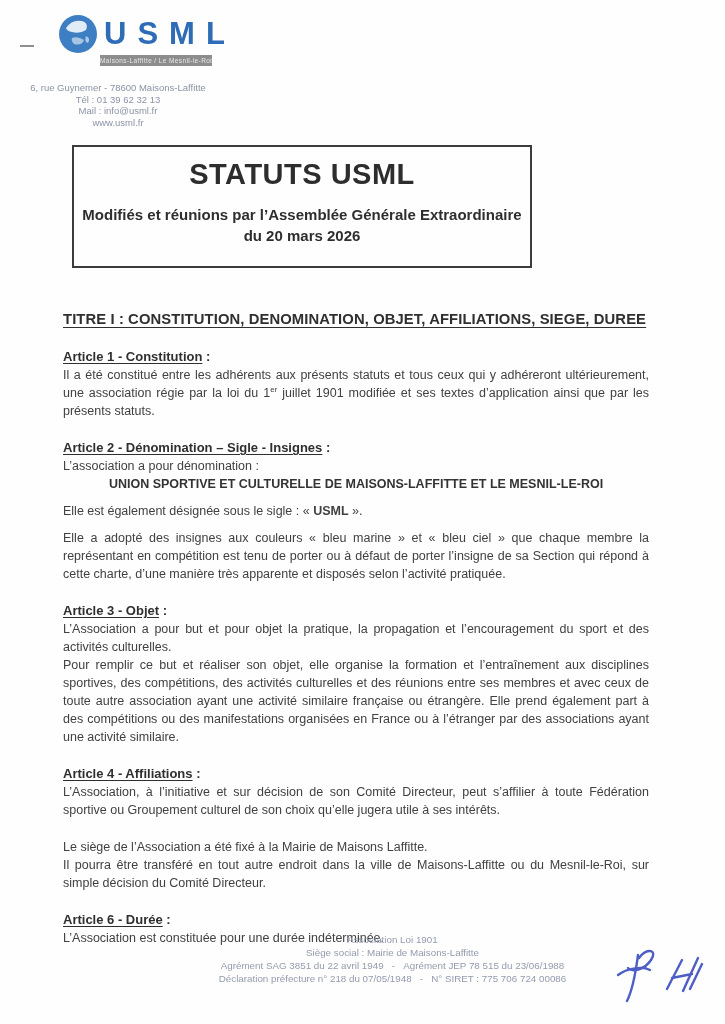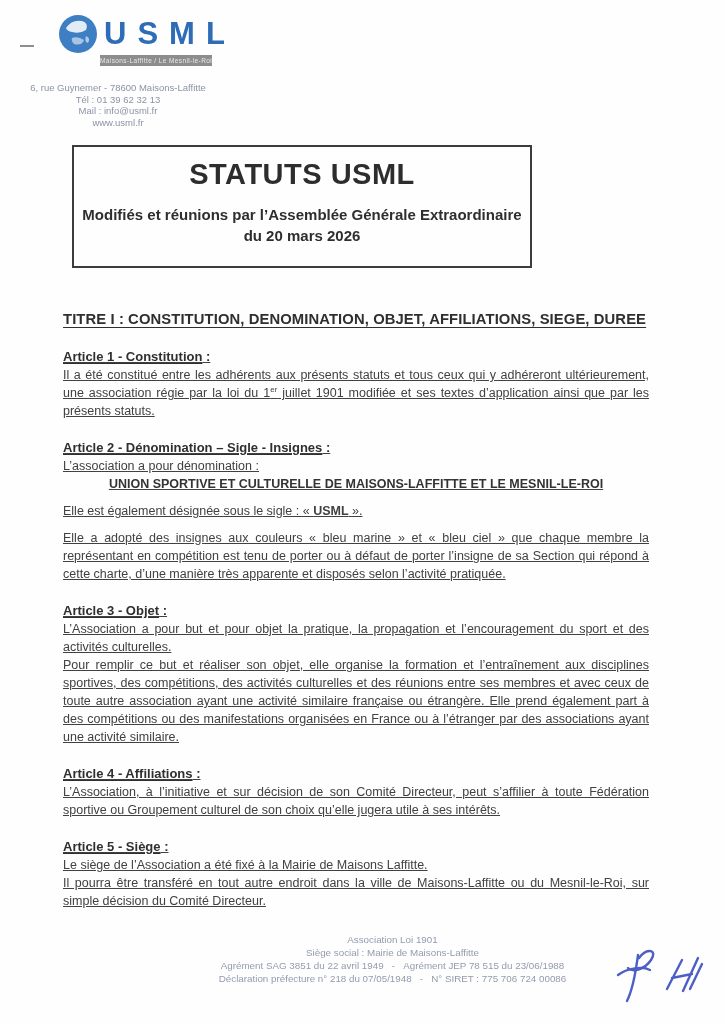--- a/index.html
+++ b/index.html
@@ -49,21 +49,21 @@
   
   .doc-body {
     position:absolute; left:63px; top:310px; width:586px;
     font-size:12.5px; line-height:18px; color:#414141;
   }
   .titre-heading {
     font-size:14.8px; font-weight:bold; color:#2f2f2f;
     text-decoration:underline; text-underline-offset:3px;
     margin-bottom:20px; white-space:nowrap; letter-spacing:0.1px;
   }
-  .article { margin-bottom:10px;text-decoration:underline; }
+  .article { margin-bottom:10px; }
   .article-heading { font-weight:bold; color:#2f2f2f; font-size:13px; }
   .article-heading .u { text-decoration:underline; text-underline-offset:2px; }
   .para { text-align:justify; }
   .gap { height:9px; }
   .denomination { font-weight:bold; text-align:center; color:#333; }
   .b { font-weight:bold; }
   sup { font-size:8px; vertical-align:super; line-height:0; }
 
   
   .doc-footer {
@@ -139,26 +139,29 @@
     </div>
     <div class="gap"></div>
 
     <div class="article">
       <div class="article-heading"><span class="u">Article 4 - Affiliations</span><span> :</span></div>
       <div class="para">L’Association, à l’initiative et sur décision de son Comité Directeur, peut s’affilier à toute Fédération sportive ou Groupement culturel de son choix qu’elle jugera utile à ses intérêts.</div>
     </div>
     <div class="gap"></div>
 
     <div class="article">
-      <div class="article-heading"><span class="u">Article 5 - Siège</span><span> :</span></div>
       <div>Le siège de l’Association a été fixé à la Mairie de Maisons Laffitte.</div>
       <div class="para">Il pourra être transféré en tout autre endroit dans la ville de Maisons-Laffitte ou du Mesnil-le-Roi, sur simple décision du Comité Directeur.</div>
     </div>
     <div class="gap"></div>
 
+    <div class="article">
+      <div class="article-heading"><span class="u">Article 6 - Durée</span><span> :</span></div>
+      <div>L’Association est constituée pour une durée indéterminée.</div>
+    </div>
 
   </div>
 
   <div class="doc-footer">
     <div>Association Loi 1901</div>
     <div>Siège social : Mairie de Maisons-Laffitte</div>
     <div>Agrément SAG 3851 du 22 avril 1949&nbsp;&nbsp; - &nbsp;&nbsp;Agrément JEP 78 515 du 23/06/1988</div>
     <div>Déclaration préfecture n° 218 du 07/05/1948&nbsp;&nbsp; - &nbsp;&nbsp;N° SIRET : 775 706 724 00086</div>
   </div>
 

